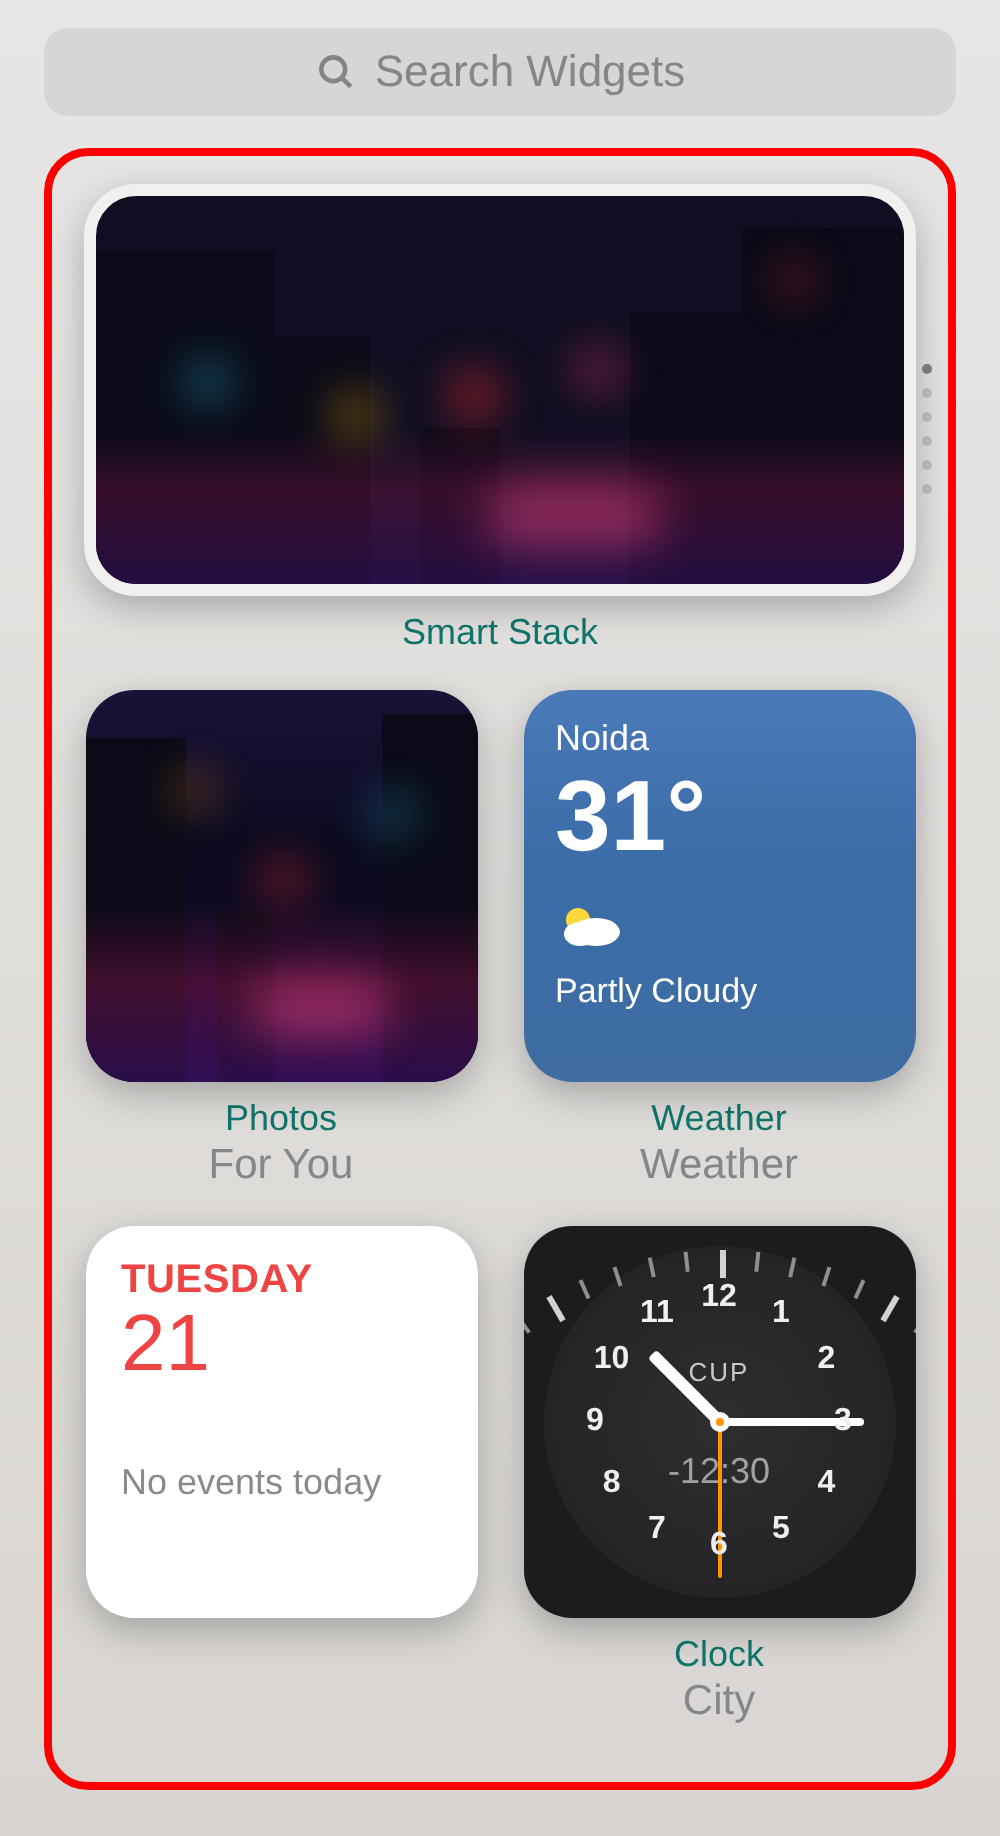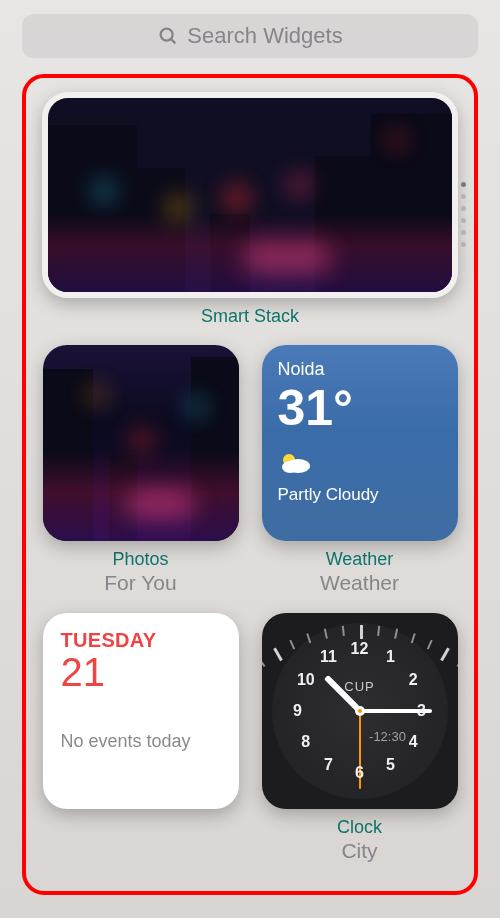--- a/index.html
+++ b/index.html
@@ -178,22 +178,21 @@
       transform: translate(-50%, -50%);
       color: #c7c7cc;
       font-size: 13px;
       letter-spacing: 1px;
     }
     .clock-sub-label {
       position: absolute;
       left: 50%; top: 64%;
       transform: translate(-50%, -50%);
       color: #a0a0a5;
-      font-size: 13px;
-      margin-left: 28px;
+      font-size: 18px;
     }
     .hand {
       position: absolute;
       left: 50%; top: 50%;
       transform-origin: 50% 100%;
       border-radius: 2px;
     }
     .hand-hour { width: 6px; height: 48px; background: #fff; margin-left: -3px; margin-top: -48px; }
     .hand-minute { width: 4px; height: 72px; background: #fff; margin-left: -2px; margin-top: -72px; }
     .hand-second { width: 2px; height: 78px; background: #ff9500; margin-left: -1px; margin-top: -78px; }

